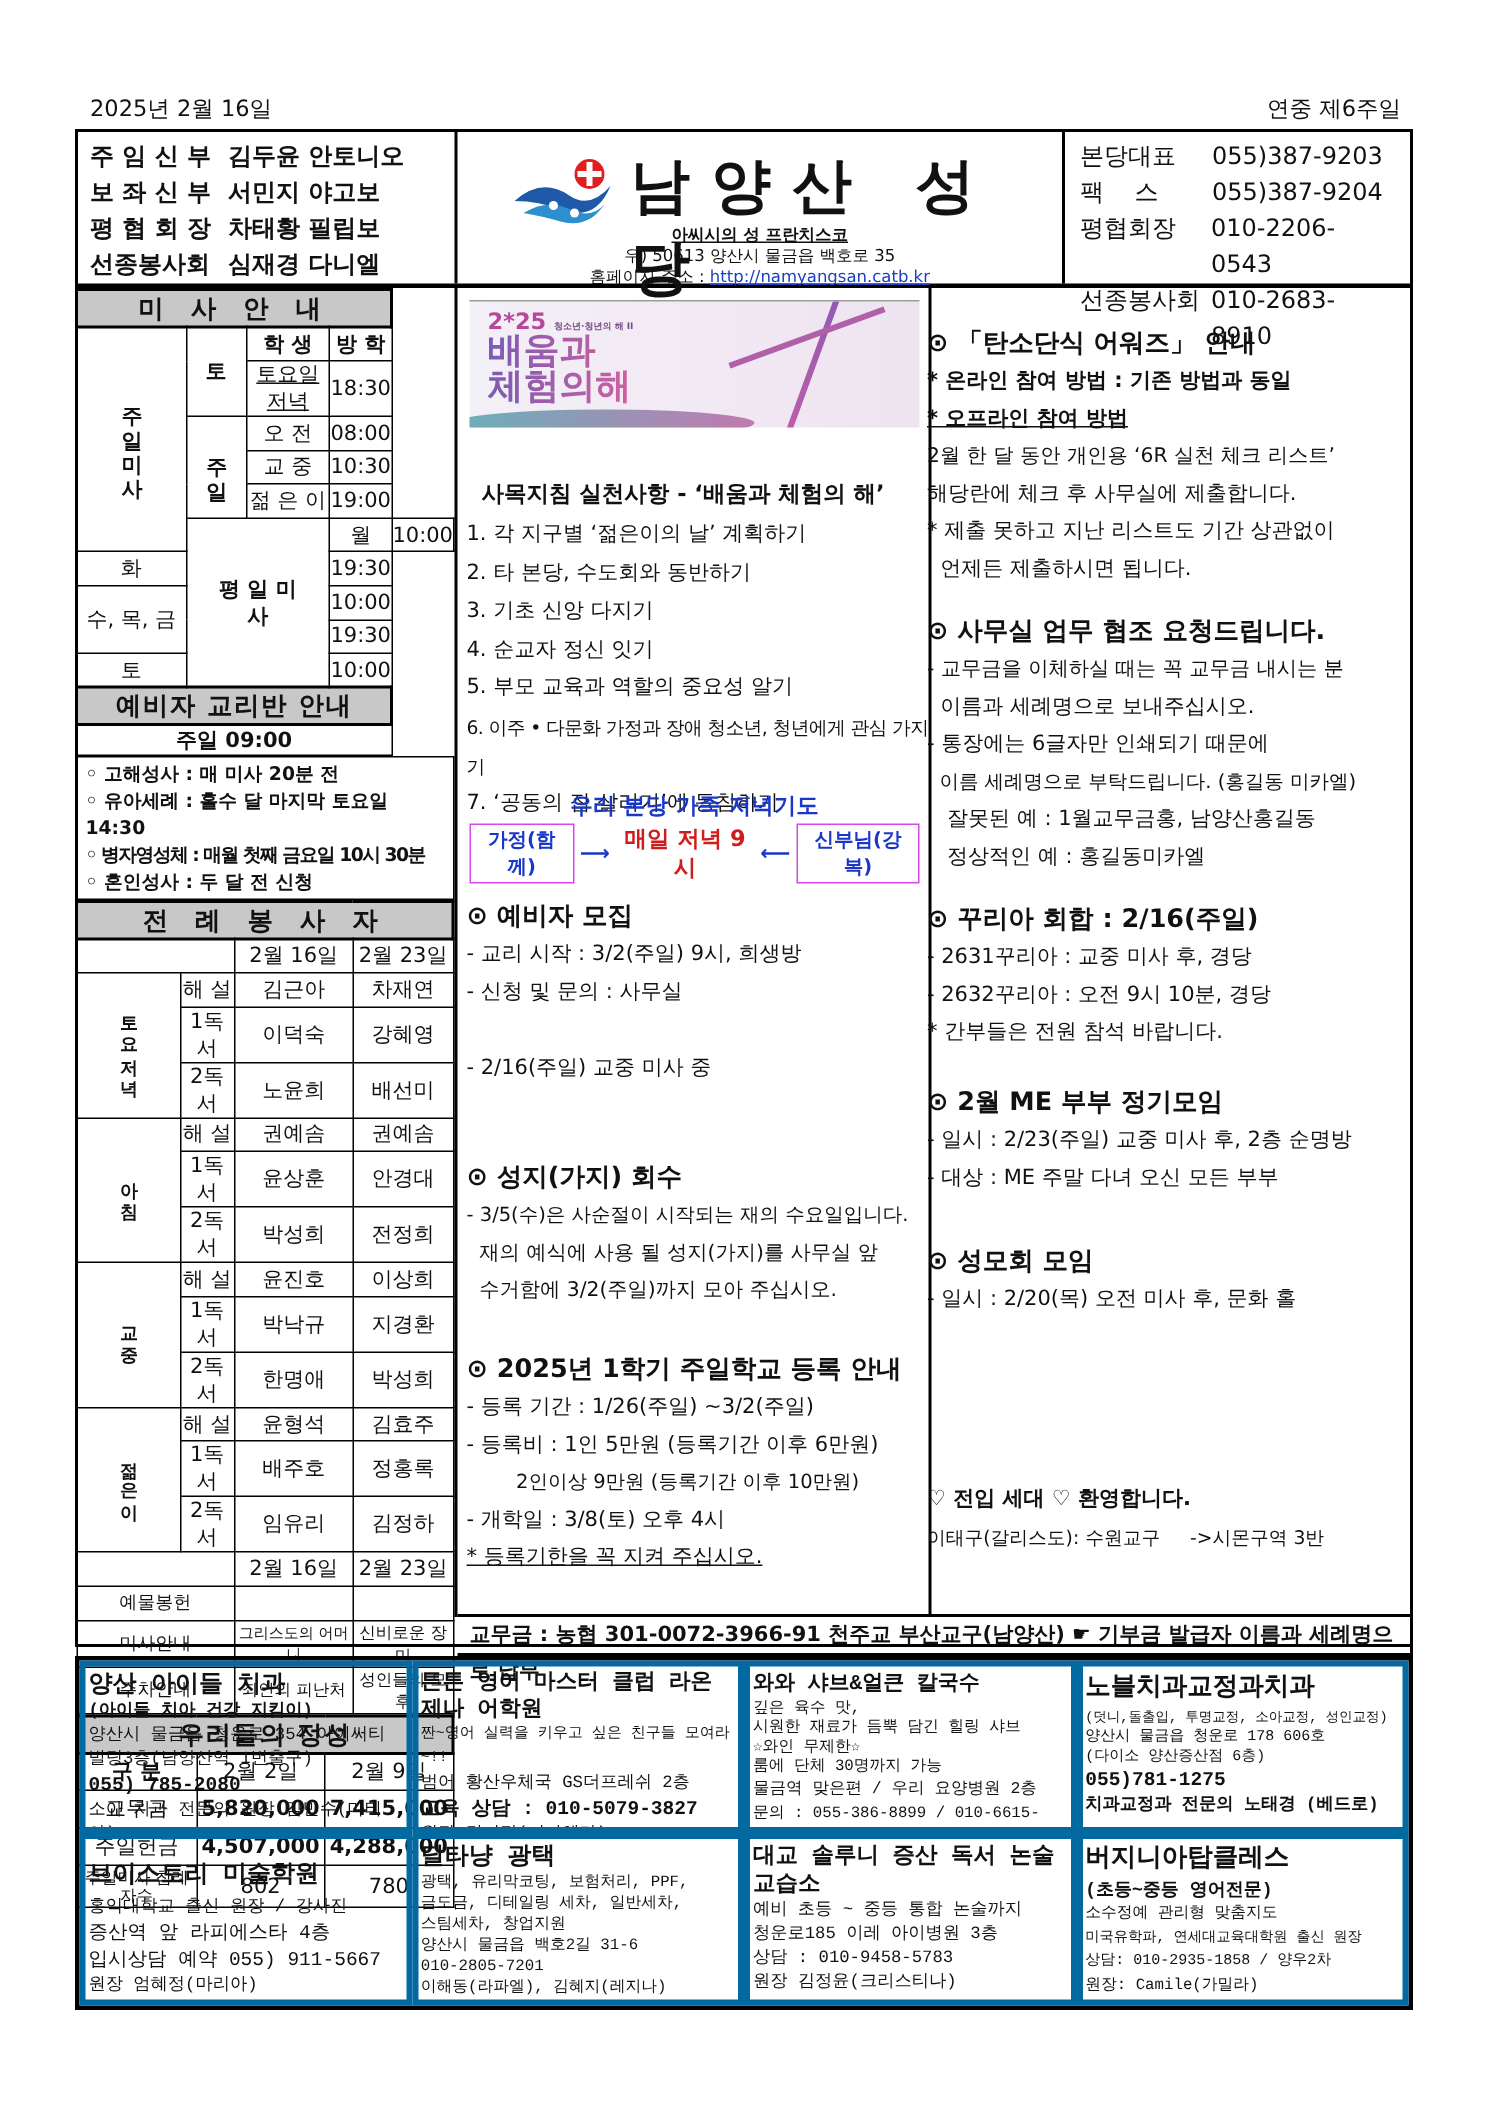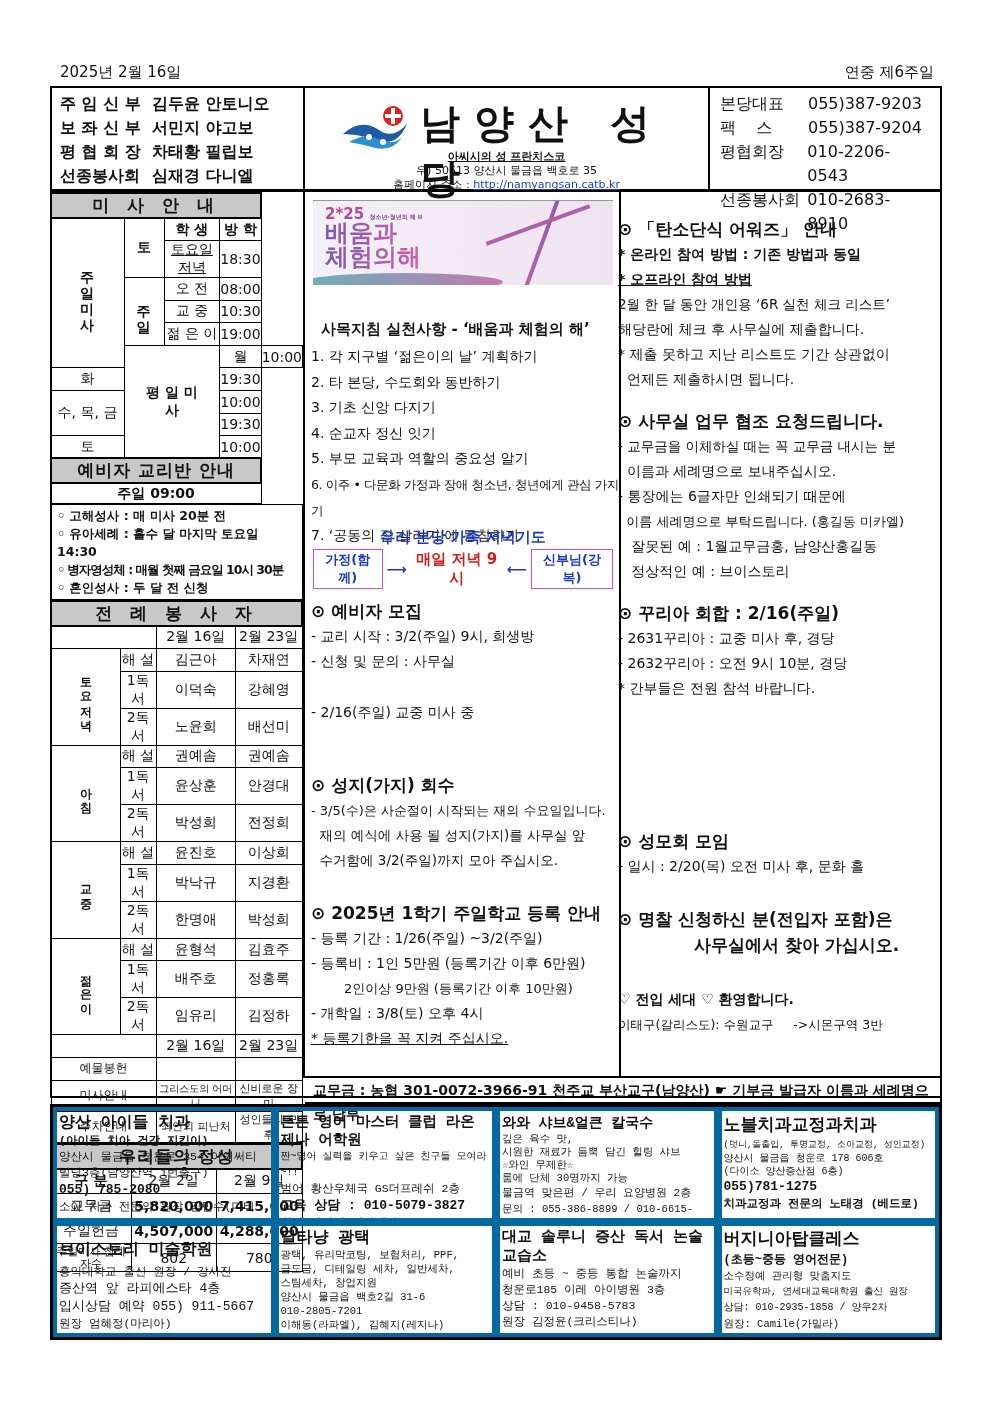--- a/index.html
+++ b/index.html
@@ -385,35 +385,36 @@
     <div class="l">* 제출 못하고 지난 리스트도 기간 상관없이</div>
     <div class="l" style="white-space:pre">  언제든 제출하시면 됩니다.</div>
   </div>
   <div class="notice" style="top:216px">
     <div class="h">⊙ 사무실 업무 협조 요청드립니다.</div>
     <div class="l" style="font-size:13.5px">- 교무금을 이체하실 때는 꼭 교무금 내시는 분</div>
     <div class="l" style="white-space:pre">  이름과 세례명으로 보내주십시오.</div>
     <div class="l">- 통장에는 6글자만 인쇄되기 때문에</div>
     <div class="l" style="white-space:pre;font-size:13px">  이름 세례명으로 부탁드립니다. (홍길동 미카엘)</div>
     <div class="l" style="white-space:pre">   잘못된 예 : 1월교무금홍, 남양산홍길동</div>
-    <div class="l" style="white-space:pre">   정상적인 예 : 브이스토리</div>
+    <div class="l" style="white-space:pre">   정상적인 예 : 홍길동미카엘</div>
   </div>
   <div class="notice" style="top:408px">
     <div class="h">⊙ 꾸리아 회합 : 2/16(주일)</div>
     <div class="l">- 2631꾸리아 : 교중 미사 후, 경당</div>
     <div class="l">- 2632꾸리아 : 오전 9시 10분, 경당</div>
     <div class="l">* 간부들은 전원 참석 바랍니다.</div>
   </div>
+  <div class="notice" style="top:530px">
+    <div class="h">⊙ 2월 ME 부부 정기모임</div>
+    <div class="l">- 일시 : 2/23(주일) 교중 미사 후, 2층 순명방</div>
+    <div class="l">- 대상 : ME 주말 다녀 오신 모든 부부</div>
+  </div>
   <div class="notice" style="top:636px">
     <div class="h">⊙ 성모회 모임</div>
     <div class="l">- 일시 : 2/20(목) 오전 미사 후, 문화 홀</div>
-  </div>
-  <div class="notice" style="top:714px">
-    <div class="h">⊙ 명찰 신청하신 분(전입자 포함)은</div>
-    <div class="h" style="padding-left:76px">사무실에서 찾아 가십시오.</div>
   </div>
   <div class="notice" style="top:794px">
     <div class="h" style="font-size:14px">♡ 전입 세대  ♡ 환영합니다.</div>
     <div class="l" style="font-size:12.5px;white-space:pre">이태구(갈리스도): 수원교구     -&gt;시몬구역 3반</div>
   </div>
 </div>
 
 <div class="abs hline" style="left:305px;width:637px"></div>
 <div class="abs account">교무금 :  농협 301-0072-3966-91  천주교 부산교구(남양산) ☛ 기부금 발급자 이름과 세례명으로 납부</div>
 

